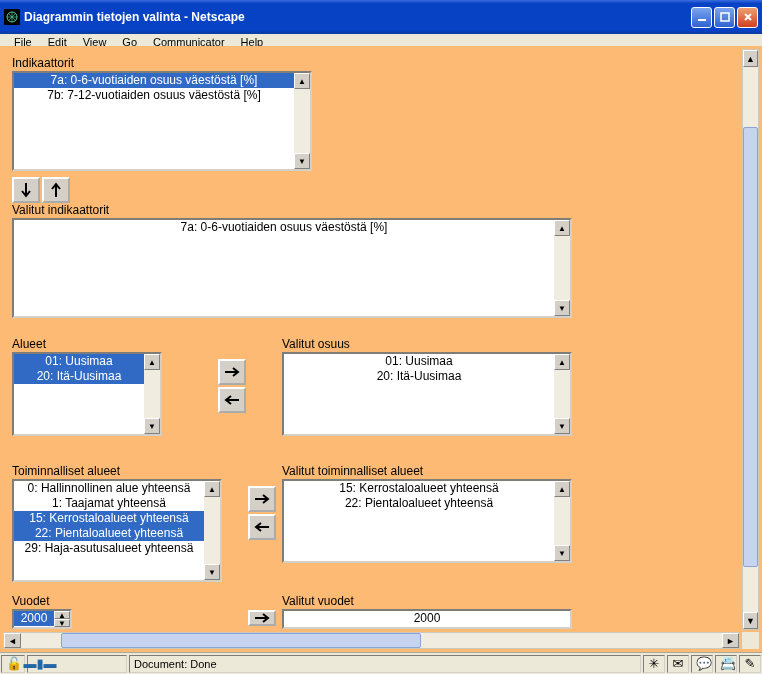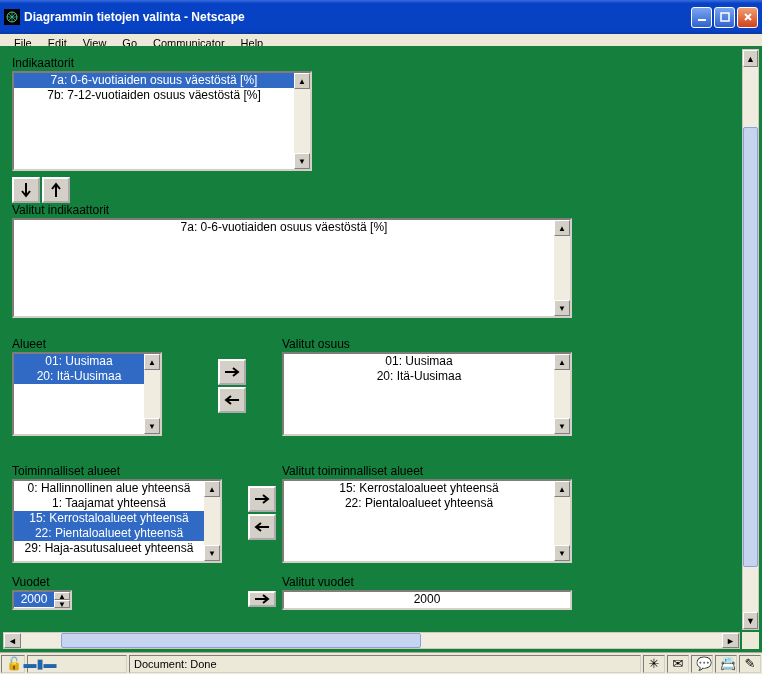--- a/index.html
+++ b/index.html
@@ -7,24 +7,24 @@
 
 .titlebar { height: 34px; background: linear-gradient(to bottom, #3a6ee0, #0842c4 10%, #0842c4 90%, #083a9e); display: flex; align-items: center; padding: 0 4px; color: white; }
 .titlebar-icon { width: 16px; height: 16px; margin-right: 4px; background: #000; display: flex; align-items: center; justify-content: center; }
 .titlebar-icon svg { width: 14px; height: 14px; }
 .titlebar-text { flex: 1; font-weight: bold; font-size: 12px; }
 .win-btns { display: flex; gap: 2px; }
 .win-btn { width: 21px; height: 21px; border: 1px solid #fff; border-radius: 3px; display: flex; align-items: center; justify-content: center; font-weight: bold; font-size: 12px; }
 .min-btn, .max-btn { background: linear-gradient(to bottom, #7aa5f0, #2f62d0); }
 .close-btn { background: linear-gradient(to bottom, #f0a070, #d04020); }
 
-.menubar { height: 20px; background: #ece9d8; border-bottom: 2px solid #701a75; display: flex; align-items: center; padding: 8px 6px; gap: 0; }
+.menubar { height: 20px; background: #ece9d8; border-bottom: 5px solid #701a75; display: flex; align-items: center; padding: 8px 6px; gap: 0; }
 .menuitem { padding: 2px 8px; cursor: default; }
 
-.client { position: absolute; top: 46px; left: 0; right: 0; bottom: 22px; background: #15803d; }
+.client { position: absolute; top: 46px; left: 0; right: 0; bottom: 22px; background: #fdba74; }
 .content { position: absolute; left: 6px; top: 4px; right: 22px; bottom: 22px; overflow: hidden; padding: 6px; }
 
 .vscroll { position: absolute; right: 3px; top: 3px; bottom: 22px; width: 17px; background: #ece9d8; border: 1px solid #cdcabb; display: flex; flex-direction: column; }
 .vscroll .arrow { height: 17px; background: #d4d0c8; border: 1px solid #fff; border-right-color: #808080; border-bottom-color: #808080; display: flex; align-items: center; justify-content: center; font-size: 9px; }
 .vscroll .track { flex: 1; background: #f0ede0; position: relative; }
 .vscroll .thumb { position: absolute; left: 0; right: 0; top: 60px; height: 440px; background: #c7d4f0; border: 1px solid #8ba3d8; border-radius: 2px; }
 
 .hscroll { position: absolute; left: 3px; right: 22px; bottom: 3px; height: 17px; background: #ece9d8; border: 1px solid #cdcabb; display: flex; }
 .hscroll .arrow { width: 17px; background: #d4d0c8; border: 1px solid #fff; border-right-color: #808080; border-bottom-color: #808080; display: flex; align-items: center; justify-content: center; font-size: 9px; }
 .hscroll .track { flex: 1; background: #f0ede0; position: relative; }
@@ -168,21 +168,21 @@
               <div class="st"></div>
               <div class="sa">▼</div>
             </div>
         </div>
       </div>
     </div>
 
     <div class="row" style="margin-top:28px">
       <div style="width:230px">
         <div class="label">Toiminnalliset alueet</div>
-        <div class="listbox" style="width:210px;height:84px">
+        <div class="listbox" style="width:210px;height:103px">
           <div class="inner">
             <div class="li">0: Hallinnollinen alue yhteensä</div>
             <div class="li">1: Taajamat yhteensä</div>
             <div class="li sel">15: Kerrostaloalueet yhteensä</div>
             <div class="li sel">22: Pientaloalueet yhteensä</div>
             <div class="li">29: Haja-asutusalueet yhteensä</div>
           </div>
           <div class="lb-scroll">
               <div class="sa">▲</div>
               <div class="st"></div>

